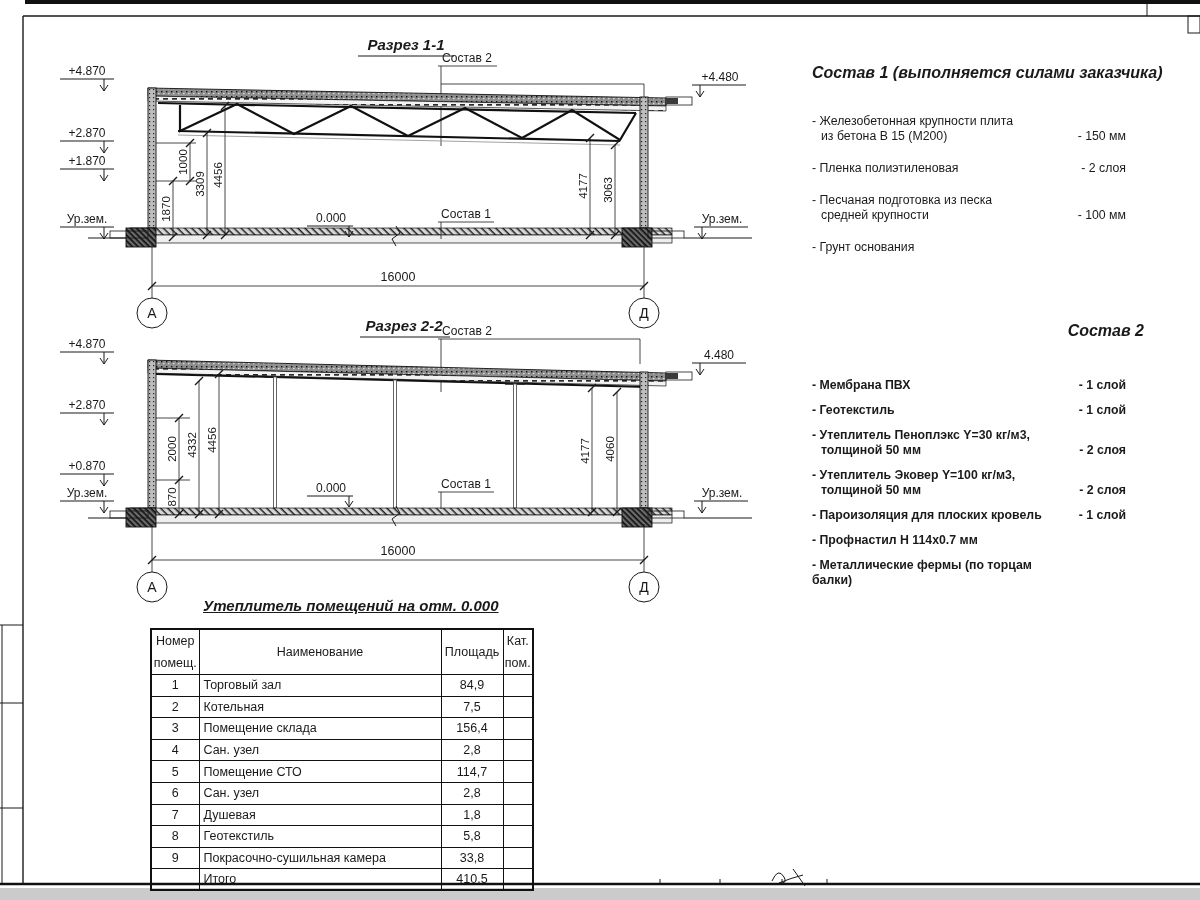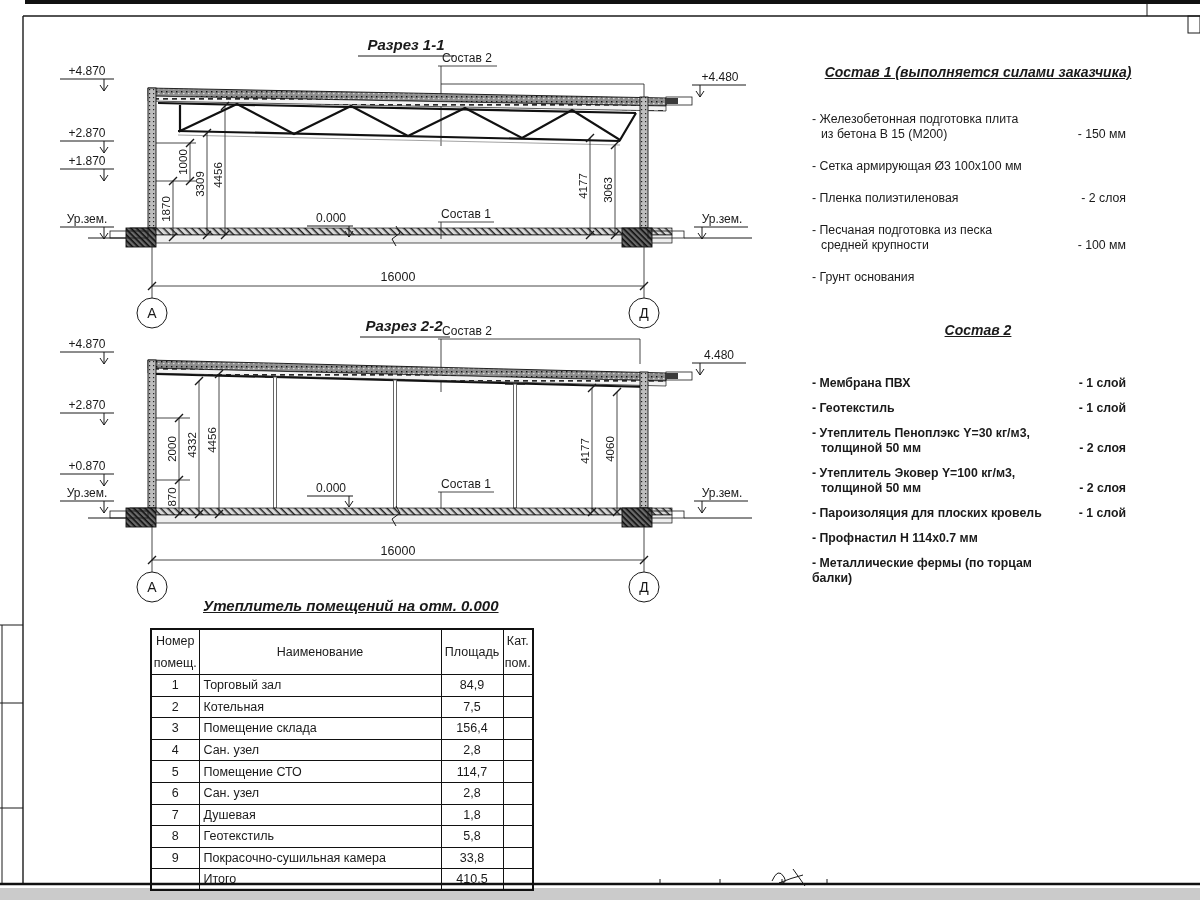--- a/index.html
+++ b/index.html
@@ -17,22 +17,22 @@
   .thin{stroke:#8a8a8a;stroke-width:0.8;fill:none;}
   .tick{stroke:#1a1a1a;stroke-width:1.4;fill:none;}
   .lbl{font-size:12px;}
   .dim{font-size:11.5px;}
   .big{font-size:12.5px;}
   .ax{font-size:14px;}
   .ttl{font-size:15px;font-style:italic;font-weight:bold;}
   .sostav{position:absolute;width:332px;}
   #sostav1{left:812px;top:64px;}
   #sostav2{left:812px;top:322px;}
-  .sv-title{text-align:center;font-style:italic;font-weight:bold;font-size:14px;
-    text-decoration:underline;margin-bottom:32px;white-space:nowrap;}
+  .sv-title{text-align:right;font-style:italic;font-weight:bold;font-size:16px;
+    margin-bottom:32px;white-space:nowrap;}
   #sostav2 .sv-title{margin-bottom:38px;}
   .item{position:relative;font-size:12.3px;line-height:15px;margin-bottom:17px;padding-right:80px;}
   #sostav2 .item{margin-bottom:10px;font-weight:bold;}
   .item .l2{padding-left:9px;}
   .item .l2:empty{display:none;}
   .item .val{position:absolute;right:18px;bottom:0;white-space:nowrap;}
   .item .val:empty{display:none;}
   #expl-title{position:absolute;left:203px;top:597px;font-size:15px;font-style:italic;
     font-weight:bold;text-decoration:underline;white-space:nowrap;}
   #expl-table{position:absolute;left:150px;top:628px;width:382px;border-collapse:collapse;
@@ -322,27 +322,23 @@
     <g>
       <circle cx="644" cy="587" r="15" fill="#fff" class="ln"></circle>
       <text class="ax" x="644" y="592" text-anchor="middle">Д</text>
     </g>
   </g>
 </svg>
 
 <div class="sostav" id="sostav1">
   <div class="sv-title">Состав 1 (выполняется силами заказчика)</div>
   <div class="item">
-    <div>- Железобетонная  подготовка плита</div>
+    <div>- Железобетонная  крупности плита</div>
     <div class="l2">из бетона В 15 (М200)</div>
     <div class="val">- 150 мм</div>
-  </div>
-  <div class="item">
-    <div>- Сетка армирующая Ø3 100х100 мм</div>
-
   </div>
   <div class="item">
     <div>- Пленка полиэтиленовая</div>
 
     <div class="val">-  2 слоя</div>
   </div>
   <div class="item">
     <div>- Песчаная подготовка из песка</div>
     <div class="l2">средней крупности</div>
     <div class="val">- 100 мм</div>

